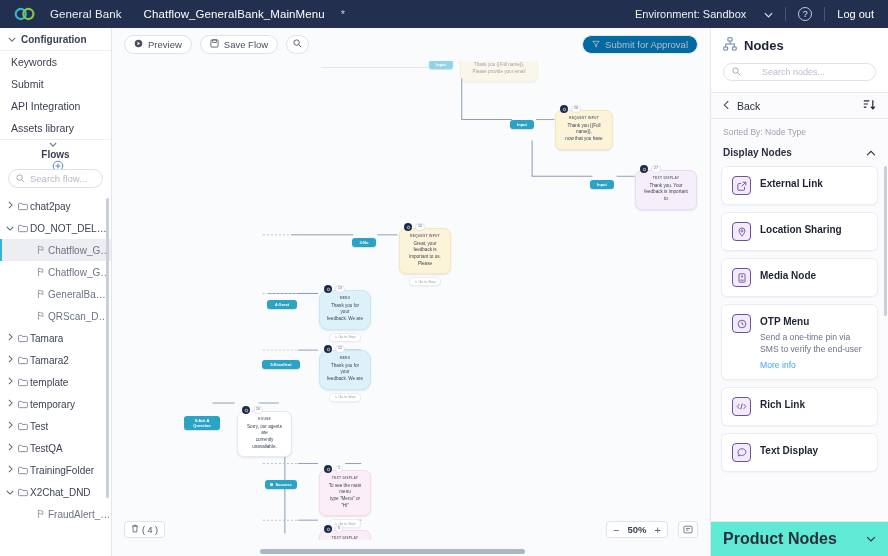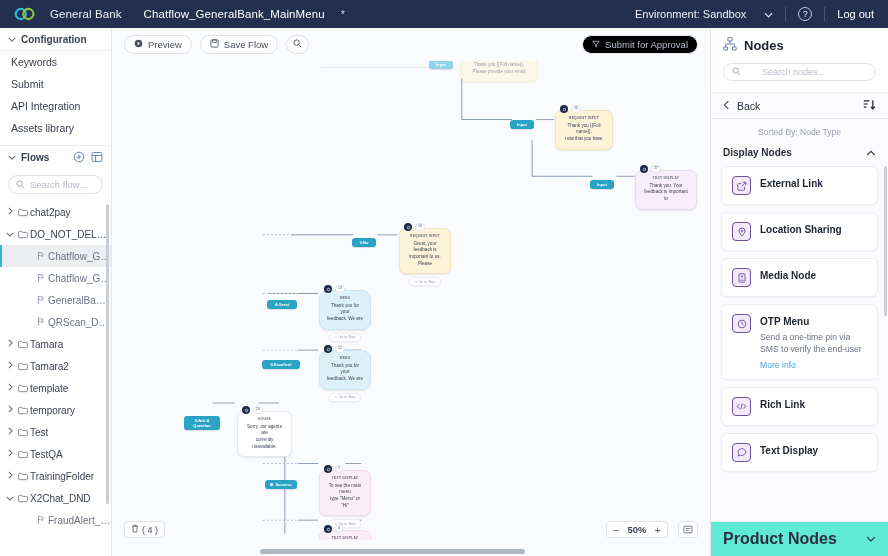--- a/index.html
+++ b/index.html
@@ -83,21 +83,21 @@
     height: 33px; flex: 0 0 33px; display: flex; align-items: center; gap: 8px;
     padding: 0 12px; background: #fafbfc; position: relative; z-index: 5;
   }
   .tb-btn {
     height: 19px; border: 1px solid #dfe2e9; background: #fff; border-radius: 10px;
     display: inline-flex; align-items: center; gap: 5px; padding: 0 9px;
     font-size: 9.5px; color: #4a5060;
   }
   .tb-btn.icononly { padding: 0 6px; }
   .tb-right { margin-left: auto; }
-  .tb-btn.ghost { border-color:#e6e9ef; color:#b9bec9; background:#000000; }
+  .tb-btn.ghost { border-color:#e6e9ef; color:#b9bec9; background:#0369a1; }
 
   .canvas {
     position: absolute; inset: 33px 0 16px 0; overflow: hidden; background: #fafbfc;
   }
   .canvas-inner { position:absolute; inset:0; }
 
   
   .node { position: absolute; }
   .bubble {
     border-radius: 7px; padding: 5px 6px 6px 6px; font-size: 4.6px; line-height: 1.45;
@@ -170,21 +170,21 @@
     border: none; outline: none; font-size: 9px; color: #3a4152; width: 100%;
     font-family: "Liberation Sans", sans-serif; background: transparent;
   }
   .rp-search input::placeholder { color: #b9bec9; }
   .rp-back {
     height: 26px; display: flex; align-items: center; padding: 0 12px; background: #fbfbfd;
     border-bottom: 1px solid #e8eaf0; font-size: 10.5px; color: #2b3040;
   }
   .rp-back .bk { display:flex; align-items:center; gap:7px; }
   .rp-back .sortic { margin-left: auto; }
-  .rp-sortedby { padding: 8px 12px 6px 12px; font-size: 8.5px; color: #9aa0ae; text-align: center; }
+  .rp-sortedby { padding: 8px 12px 6px 12px; font-size: 8.5px; color: #9aa0ae; }
   .rp-group {
     display: flex; align-items: center; padding: 4px 12px 8px 12px;
     font-size: 10px; font-weight: bold; color: #2b3040;
   }
   .rp-group .gc { margin-left: auto; font-size: 9px; color: #5b6276; }
   .rp-list { flex: 1; overflow: hidden; padding: 0 10px 0 10px; position: relative;}
   .ncard {
     background: #fff; border: 1px solid #ebedf2; border-radius: 6px; margin-bottom: 7px;
     padding: 9px 10px; display: flex; gap: 9px; align-items: flex-start;
     box-shadow: 0 1px 1px rgba(30,40,60,.04);
@@ -255,21 +255,21 @@
       <div class="sb-link">
         <span>Submit</span>
       </div>
       <div class="sb-link">
         <span>API Integration</span>
       </div>
       <div class="sb-link">
         <span>Assets library</span>
       </div>
 
-      <div class="sb-section-head" style="border-top:1px solid #eceef3;border-bottom:none;margin-top:6px;">
+      <div class="sb-section-head" style="border-top:1px solid #eceef3;border-bottom:none;flex-direction:column;">
         <span class="caret">
           <svg width="8" height="5" viewBox="0 0 10 6">
               <path d="M1 1l4 4 4-4" fill="none" stroke="#6c7488" stroke-width="1.4"></path>
             </svg>
         </span>
         <span>Flows</span>
         <span class="spacer"></span>
         <span class="sb-ico-btn">
           <svg width="12" height="12" viewBox="0 0 14 14">
             <circle cx="7" cy="7" r="5.6" fill="none" stroke="#5b7fb8" stroke-width="1.1"></circle>

